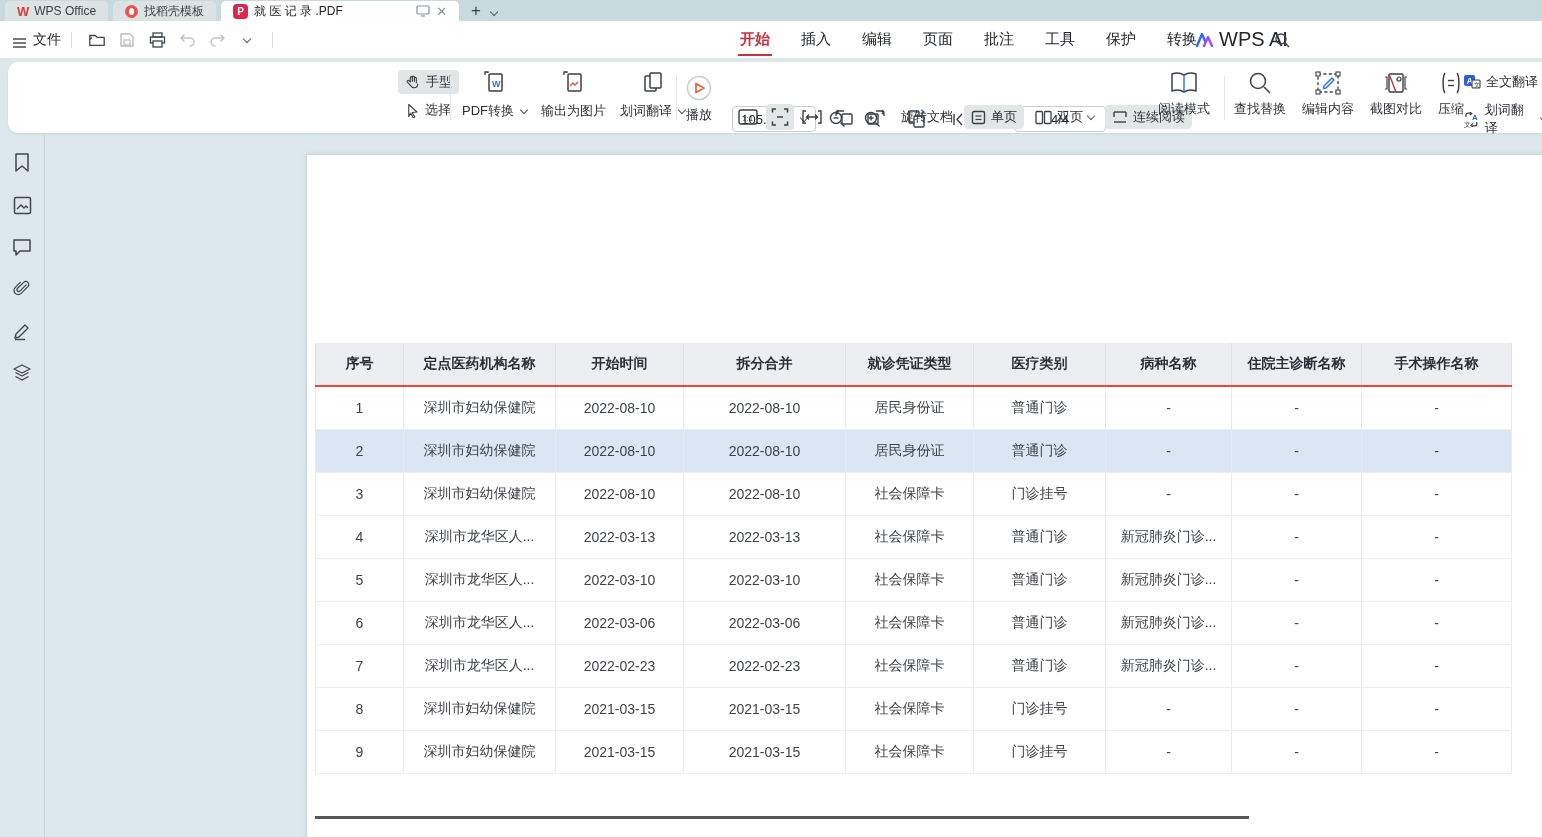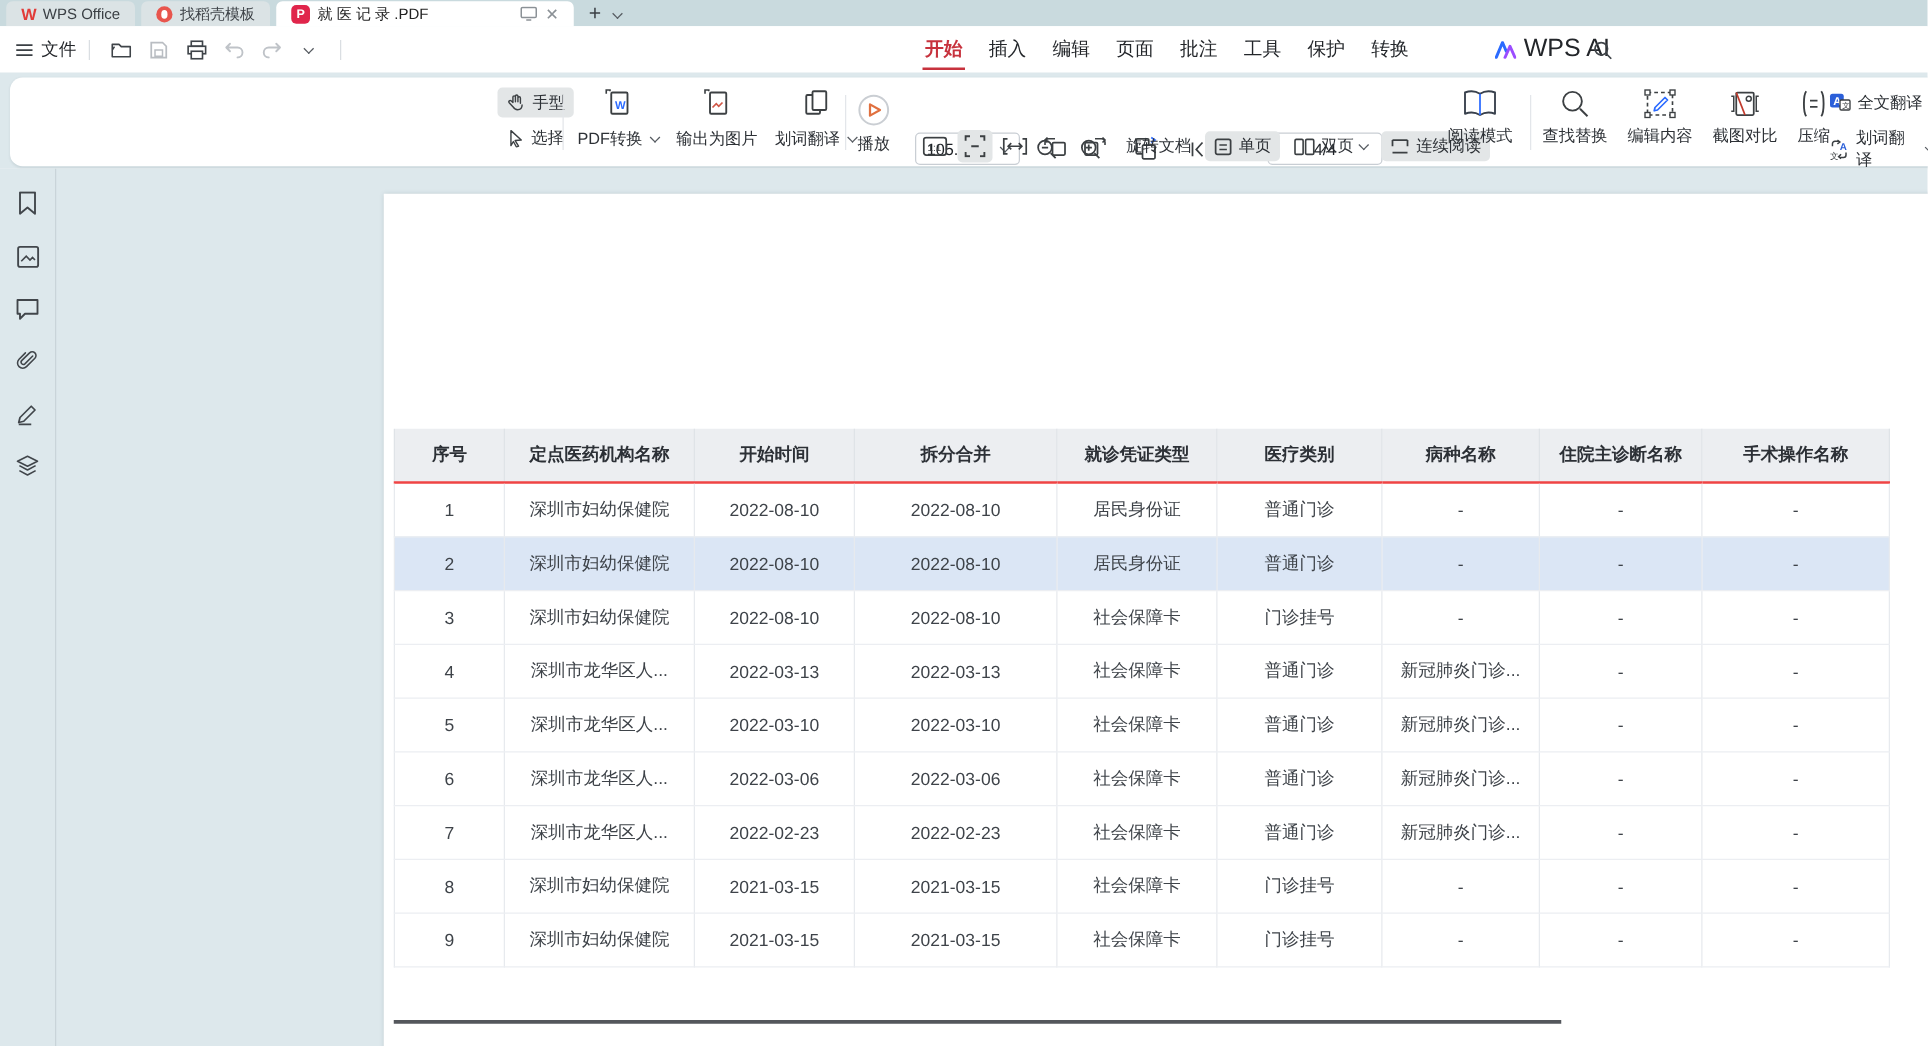--- a/index.html
+++ b/index.html
@@ -22,24 +22,24 @@
     font-size:10px; font-weight:bold; display:flex; align-items:center; justify-content:center; }
   .tab-x { color:#8b9196; font-size:13px; line-height:1; }
   .newtab { font-size:17px; color:#3a3f44; margin-left:12px; }
   .tabchev { margin-left:10px; }
   .chev { width:6px; height:6px; border-right:1.3px solid #555a60; border-bottom:1.3px solid #555a60;
     transform:rotate(45deg); display:inline-block; margin-bottom:2px; }
 
   
   .menubar { position:absolute; left:0; top:21px; width:1542px; height:37px; background:#fff;
     display:flex; align-items:center; }
-  .file-btn { display:flex; align-items:center; gap:6px; font-size:14px; margin-left:12px; color:#23262a;}
+  .file-btn { display:flex; align-items:flex-end; gap:6px; font-size:14px; margin-left:12px; color:#23262a;}
   .mb-divider { width:1px; height:16px; background:#dadee2; margin:0 10px; }
   .mb-ico { width:30px; height:26px; display:flex; align-items:center; justify-content:center; border-radius:4px; }
-  .menus { position:absolute; left:738px; top:0; height:37px; display:flex; align-items:center; gap:17px; }
+  .menus { position:absolute; left:738px; top:0; height:37px; display:flex; align-items:center; gap:27px; }
   .menu-item { font-size:15px; color:#23262a; padding:6px 2px; position:relative; }
   .menu-item.active { color:#c7323d; font-weight:bold; }
   .menu-item.active::after { content:""; position:absolute; left:0; right:0; bottom:-1px; height:2.5px; background:#c7323d; }
   .wpsai { position:absolute; left:1196px; top:0; height:37px; display:flex; align-items:center; gap:6px; font-size:20px; color:#23262a; }
   .mb-search { position:absolute; left:1268px; top:5px; width:28px; height:28px; display:flex; align-items:center; justify-content:center; }
 
   
   .toolwrap { position:absolute; left:0; top:58px; width:1542px; height:77px; background:#dde8ec; }
   .toolpanel { position:absolute; left:8px; top:4px; right:-12px; height:71px; background:#fff;
     border-radius:10px; box-shadow:0 1px 2px rgba(60,80,90,.12); }

